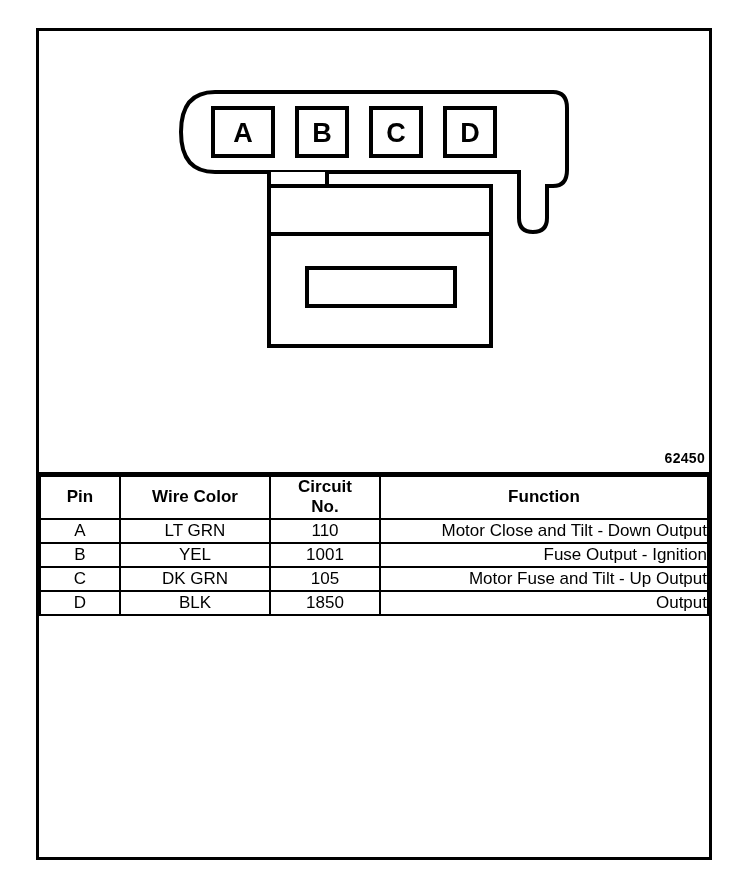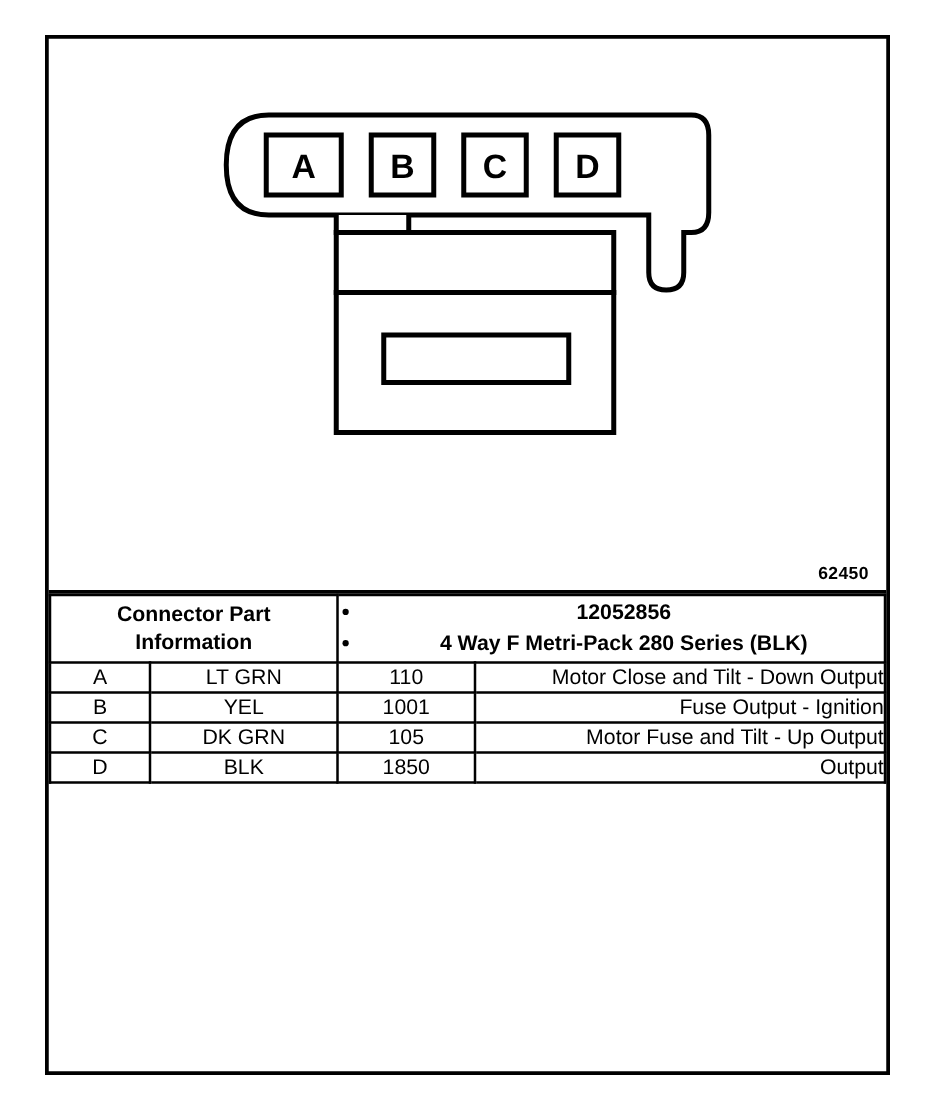--- a/index.html
+++ b/index.html
@@ -36,21 +36,21 @@
   }
 
   #conn-svg {
     position: absolute;
     left: 130px;
     top: 55px;
   }
 
   #fig-number {
     position: absolute;
-    right: 14px;
+    right: 4px;
     bottom: 6px;
     font-size: 14px;
     font-weight: bold;
     letter-spacing: 0.3px;
   }
 
   
   table.pinout {
     border-collapse: collapse;
     width: 100%;
@@ -155,33 +155,30 @@
   </div>
 
   <table class="pinout">
     <colgroup>
       <col class="col-pin">
       <col class="col-wire">
       <col class="col-circ">
       <col>
     </colgroup>
     <tbody>
-      <tr>
-        <td colspan="2" class="cpi-label">
-          <span>Connector Part</span><br>
-          <span>Information</span>
+
+      <tr>
+        <td class="hdr">Pin</td>
+        <td class="hdr">Wire Color</td>
+        <td class="hdr">
+          <span>Circuit</span><br>
+          <span>No.</span>
         </td>
-        <td colspan="2" class="cpi-list">
-          <ul>
-            <li>12052856</li>
-            <li>4 Way F Metri-Pack 280 Series (BLK)</li>
-          </ul>
-        </td>
-      </tr>
-
+        <td class="hdr">Function</td>
+      </tr>
 
       <tr>
         <td class="cell">A</td>
         <td class="cell">LT GRN</td>
         <td class="cell">110</td>
         <td class="cell left">Motor Close and Tilt - Down Output</td>
       </tr>
 
       <tr>
         <td class="cell">B</td>

